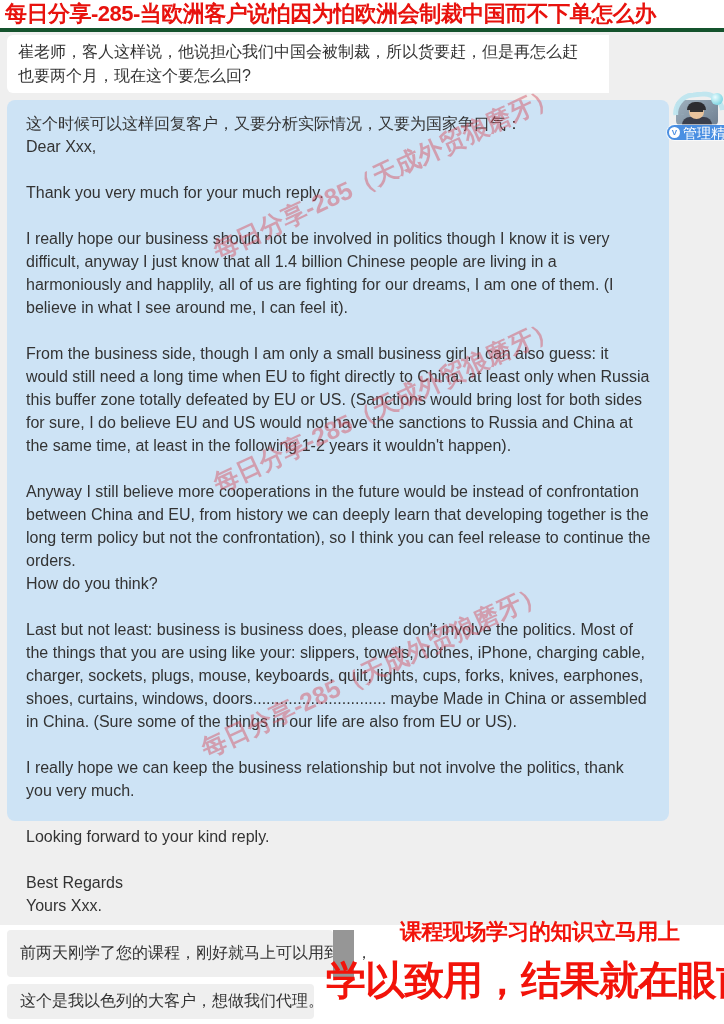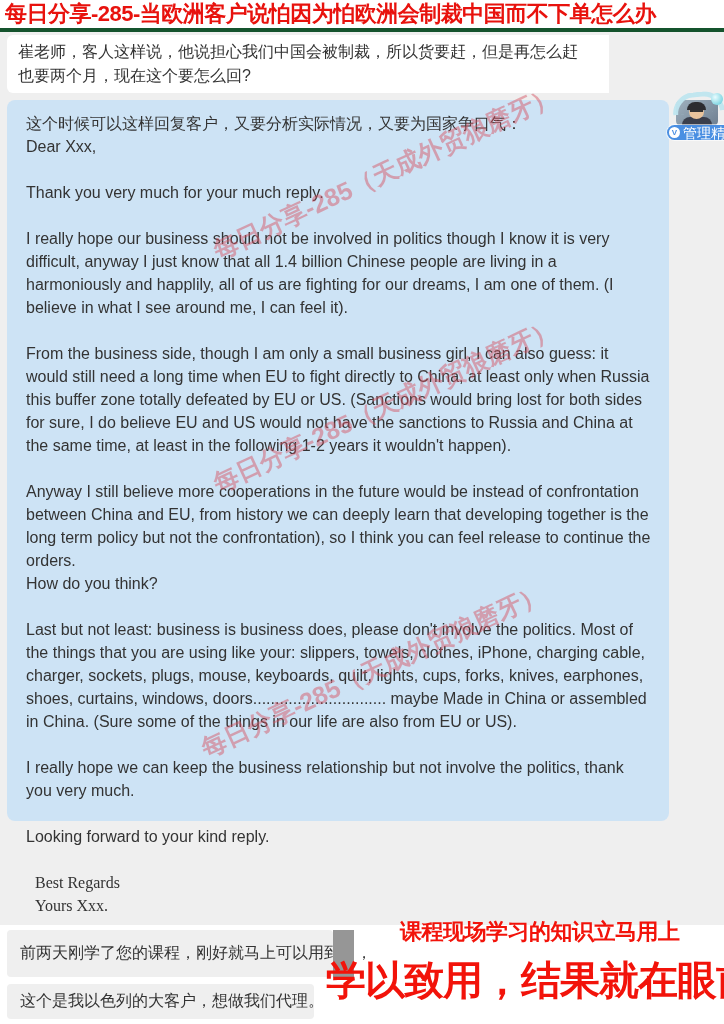--- a/index.html
+++ b/index.html
@@ -23,21 +23,21 @@
     border-radius:6px 0 0 6px;box-sizing:border-box;padding:5px 16px 5px 11px;
     font-size:16px;line-height:24px;color:#333333;
   }
   
   .reply{
     position:absolute;left:7px;top:100px;width:662px;height:721px;background:#cde3f5;
     border-radius:8px;box-sizing:border-box;padding:12px 18px 10px 19px;
     font-size:16px;line-height:23px;color:#333333;
   }
   .reply p{margin:0 0 23px 0;white-space:pre-wrap;}
-  .reply p:last-child{margin:9px;font-family:Liberation Serif, serif;}
+  .reply p:last-child{margin:0;}
   
   .watermark{
     position:absolute;color:rgba(214,84,99,0.48);font-size:25px;font-weight:bold;
     white-space:nowrap;transform-origin:0 0;pointer-events:none;z-index:5;
   }
   .w1{left:208px;top:237px;transform:rotate(-25deg);}
   .w2{left:208px;top:470px;transform:rotate(-25deg);}
   .w3{left:196px;top:735px;transform:rotate(-25deg);}
   
   .avatar-wrap{position:absolute;left:670px;top:94px;width:52px;height:48px;z-index:6;}

